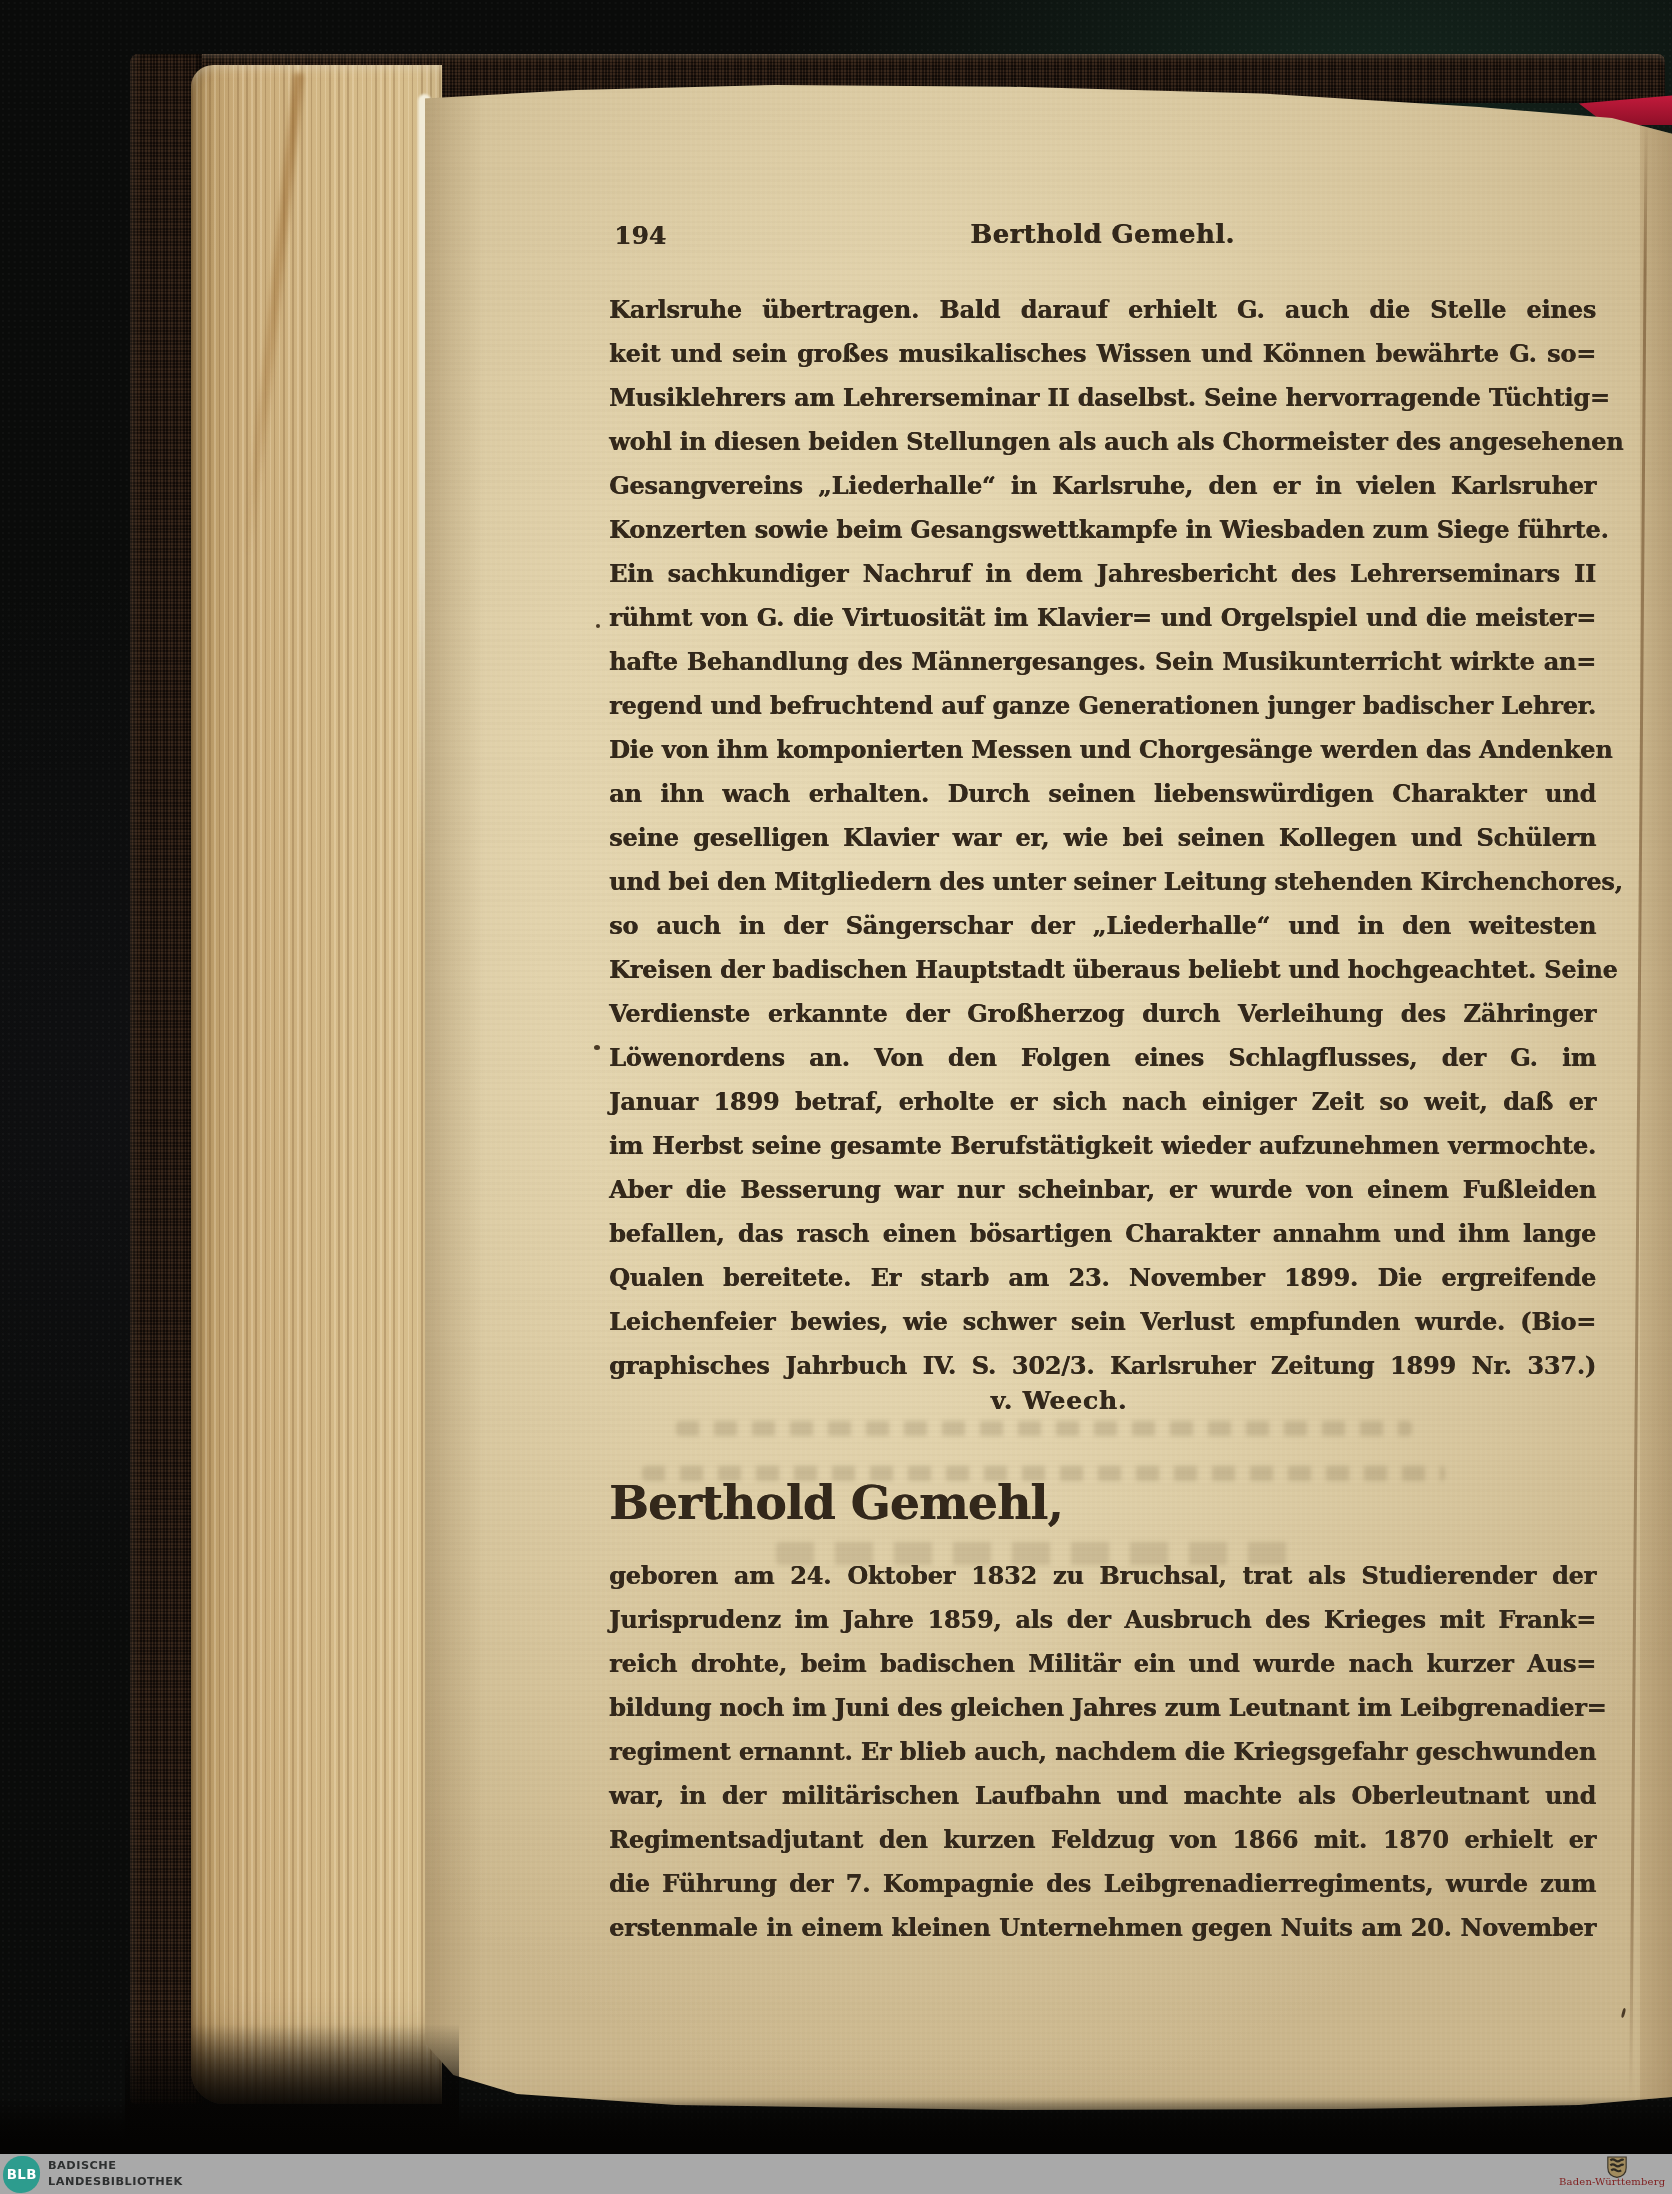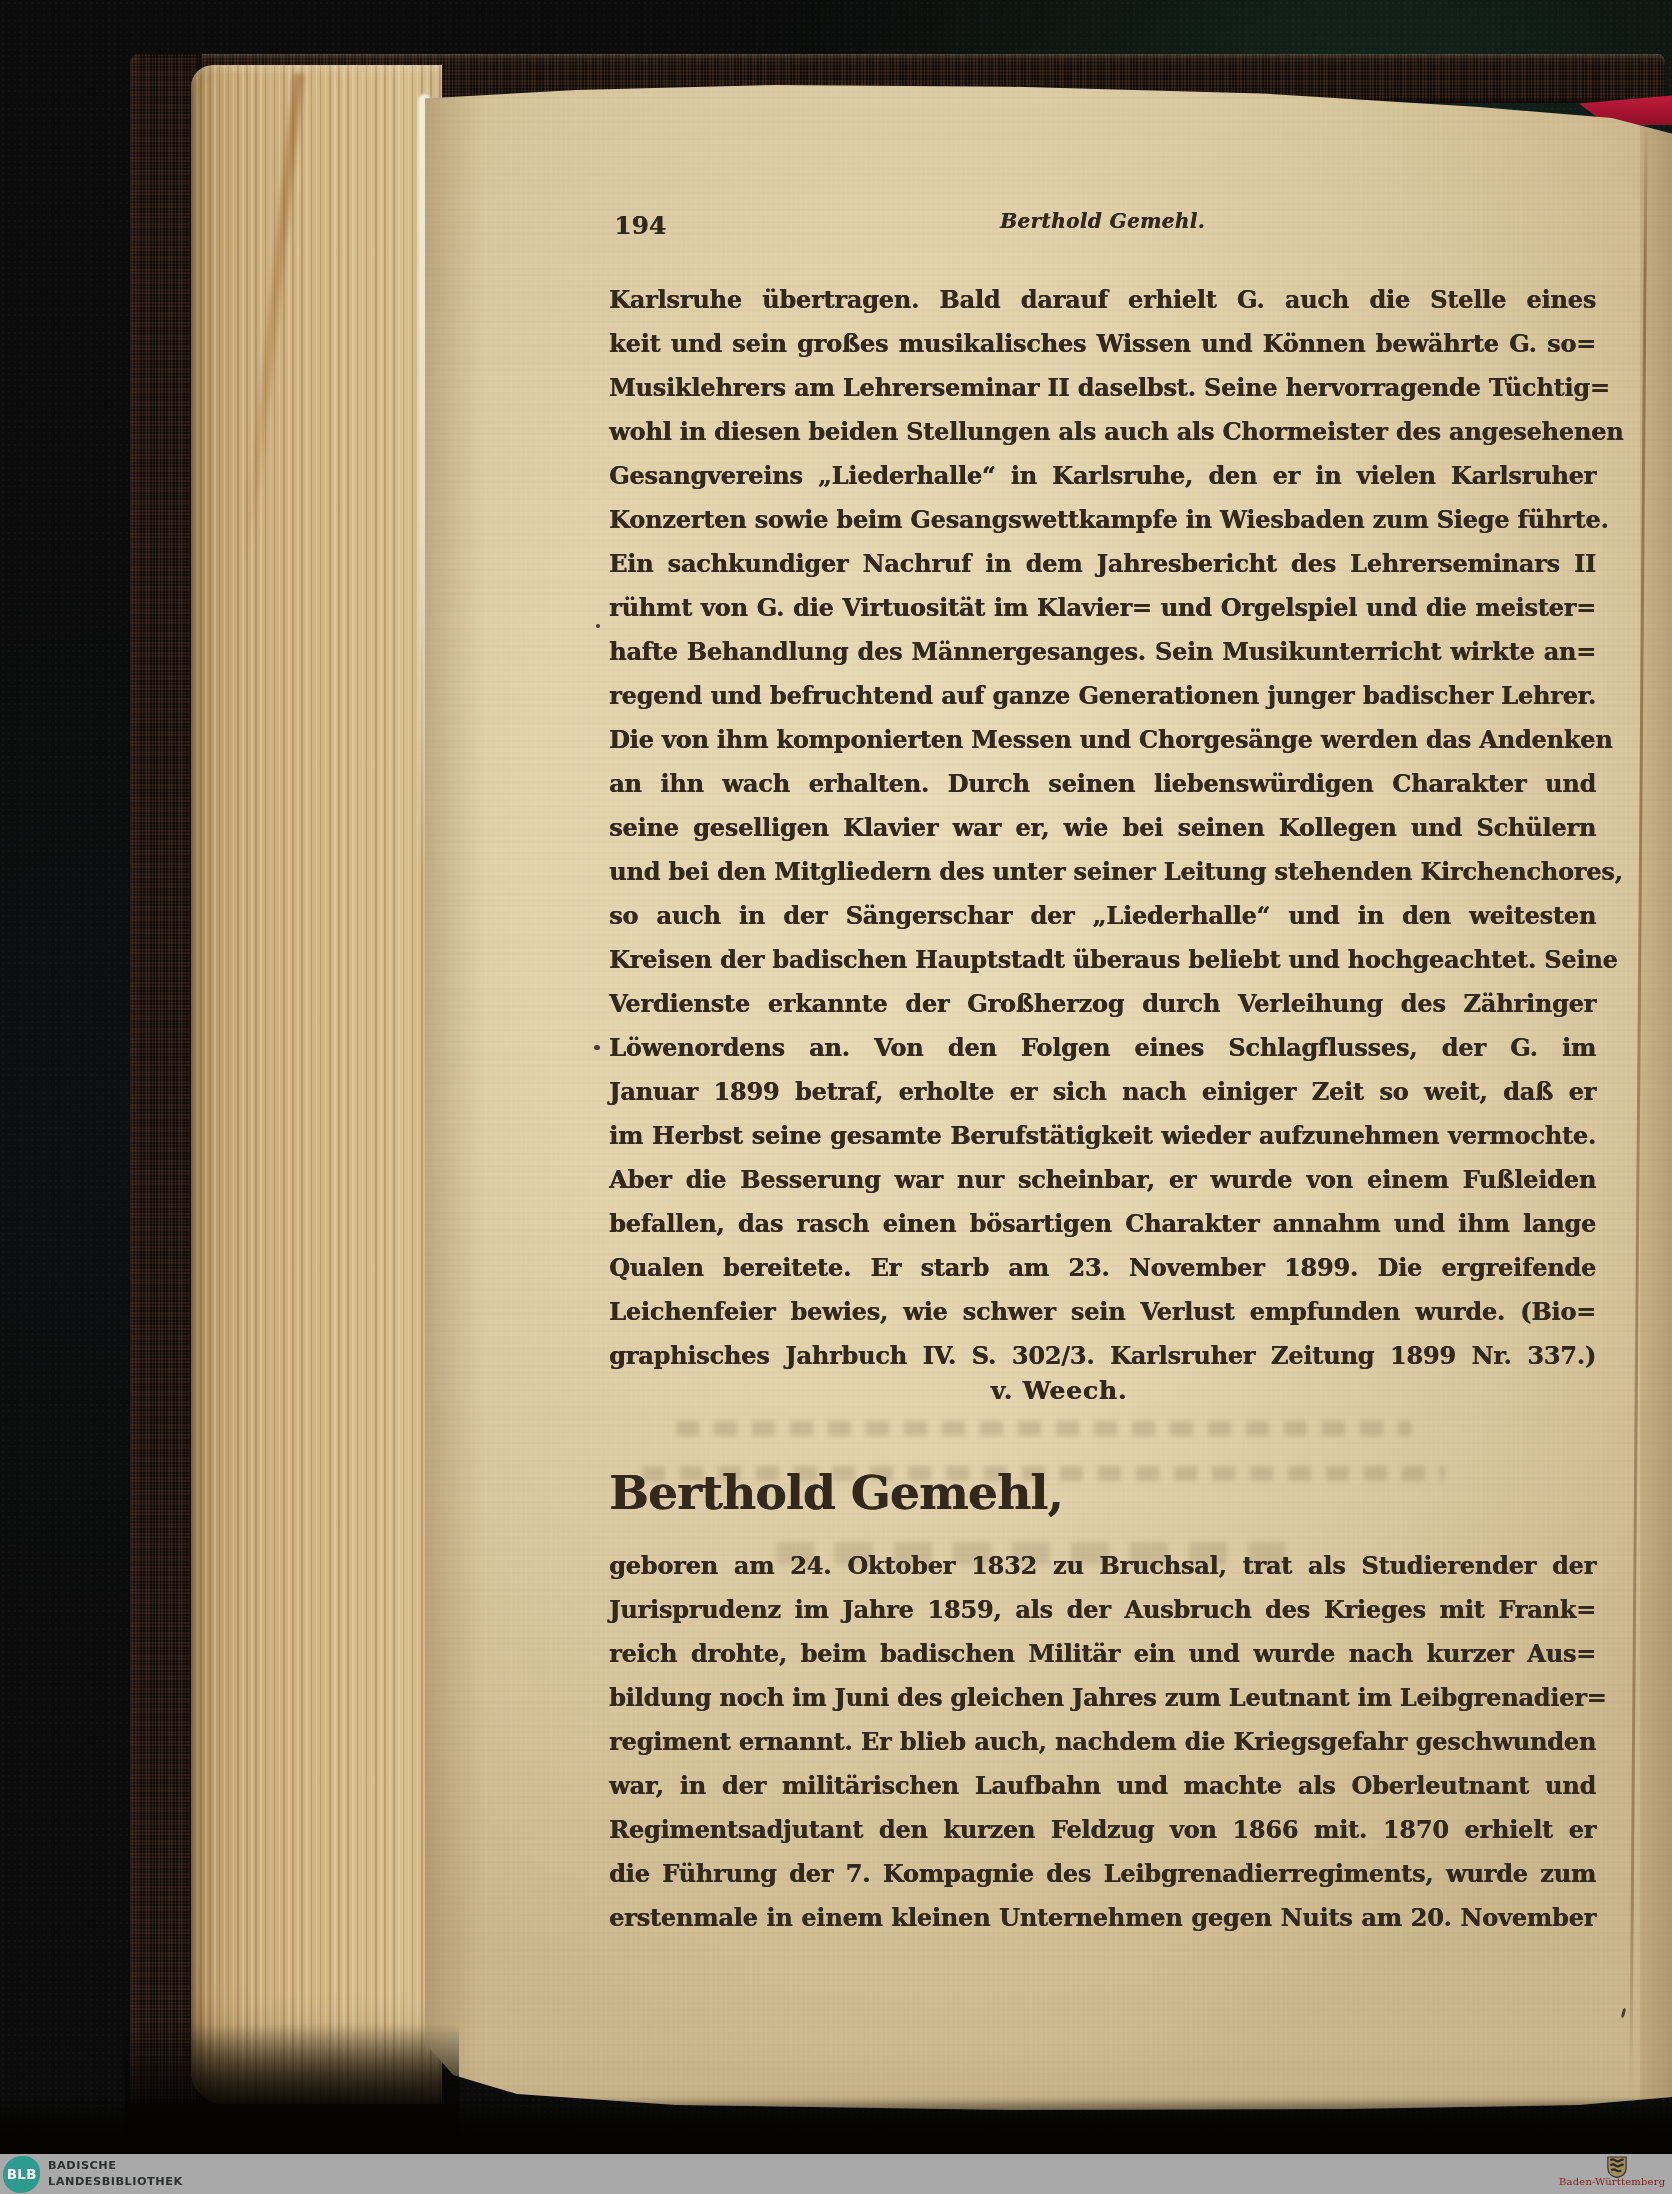--- a/index.html
+++ b/index.html
@@ -90,26 +90,26 @@
     position:absolute;height:15px;border-radius:4.2px;filter:blur(2px);
     background:repeating-linear-gradient(90deg, rgba(112,96,64,.20) 0 23.4px, rgba(0,0,0,0) 23.4px 38px);
   }
   .ghost.g1{left:251px;top:1336px;width:736px;}
   .ghost.g2{left:217px;top:1381px;width:803px;}
   .ghost.g3{left:351px;top:1457px;width:518px;height:23.4px;
     background:repeating-linear-gradient(90deg, rgba(112,96,64,.17) 0 38px, rgba(0,0,0,0) 38px 59px);}
   .speck{position:absolute;background:#4a3a26;border-radius:50%;}
   
   .textblock{
-    position:absolute;left:609px;top:0;width:987px;height:2032px;
+    position:absolute;left:609px;top:10px;width:987px;height:2032px;
     color:#33281b;z-index:6;
     text-shadow:0.4px 0 0 currentColor;
   }
   .runhead-num{position:absolute;left:5px;top:211px;font-size:25px;font-weight:700;}
-  .runhead-title{position:absolute;left:0;top:209px;width:100%;text-align:center;font-size:20px;font-weight:700;letter-spacing:0.4px;font-style:italic;}
+  .runhead-title{position:absolute;left:0;top:209px;width:100%;text-align:center;font-size:26px;font-weight:700;letter-spacing:0.4px;}
   .para{position:absolute;left:0;width:987px;font-size:24px;font-weight:700;line-height:44px;letter-spacing:-0.2px;}
   .para1{top:278px;}
   .para2{top:1544px;}
   .bl{text-align:justify;text-align-last:justify;height:44px;white-space:nowrap;}
   .signature{position:absolute;left:0;top:1376px;width:987px;text-align:center;padding-right:87px;box-sizing:border-box;
     font-size:25px;font-weight:700;letter-spacing:0.8px;}
   .heading{position:absolute;left:0;top:1465px;width:100%;text-align:left;
     font-size:47px;font-weight:700;letter-spacing:-0.8px;}
   
   .shadow-stackfoot{

